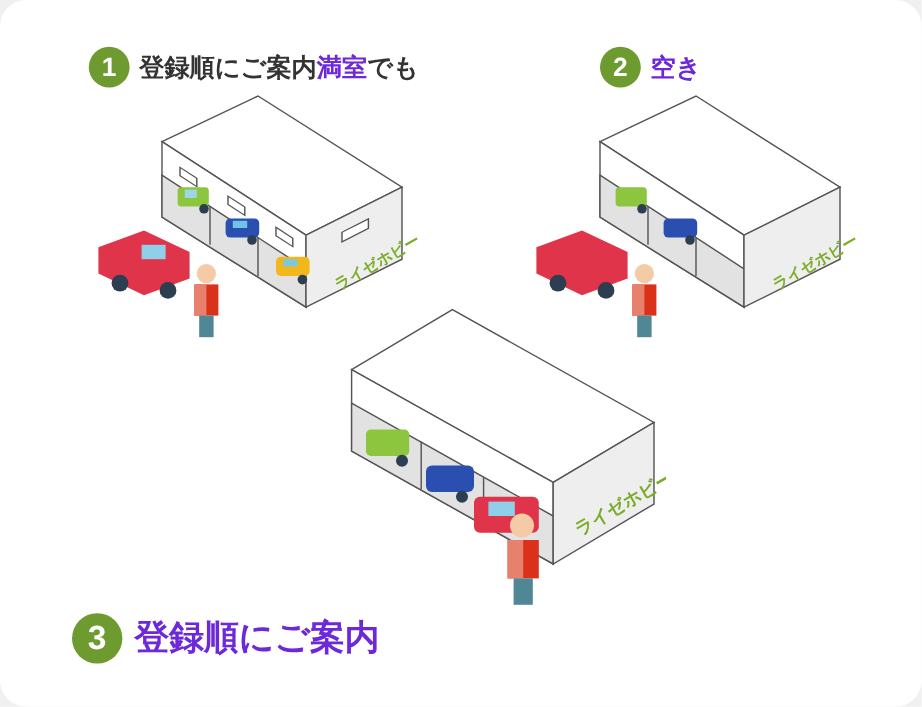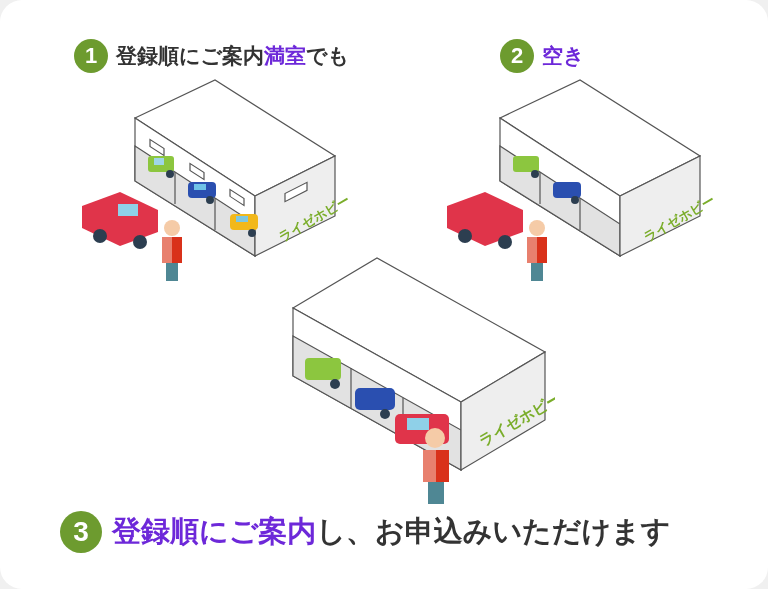--- a/index.html
+++ b/index.html
@@ -41,21 +41,20 @@
   </div>
 
   <div class="step step2">
     <span class="num">2</span>
     <span class="red">空き</span>
   </div>
 
   <div class="step step3">
     <span class="num">3</span>
     <span class="red">登録順にご案内</span>
-    <span>し、お申込みいただけます</span>
   </div>
 
   <svg class="illus" style="left:80px;top:76px" width="270" height="210" viewBox="0 0 270 210">
     <g stroke="#555" stroke-width="1.2" fill="#fff">
       <polygon points="55,42 135,4 255,80 175,120"></polygon>
       <polygon points="55,42 175,120 175,180 55,105" fill="#fff"></polygon>
       <polygon points="55,70 175,148 175,180 55,105" fill="#e2e2e2"></polygon>
       <polygon points="175,120 255,80 255,140 175,180" fill="#eeeeee"></polygon>
       <line x1="95" y1="96" x2="95" y2="128"></line>
       <line x1="135" y1="122" x2="135" y2="154"></line>

